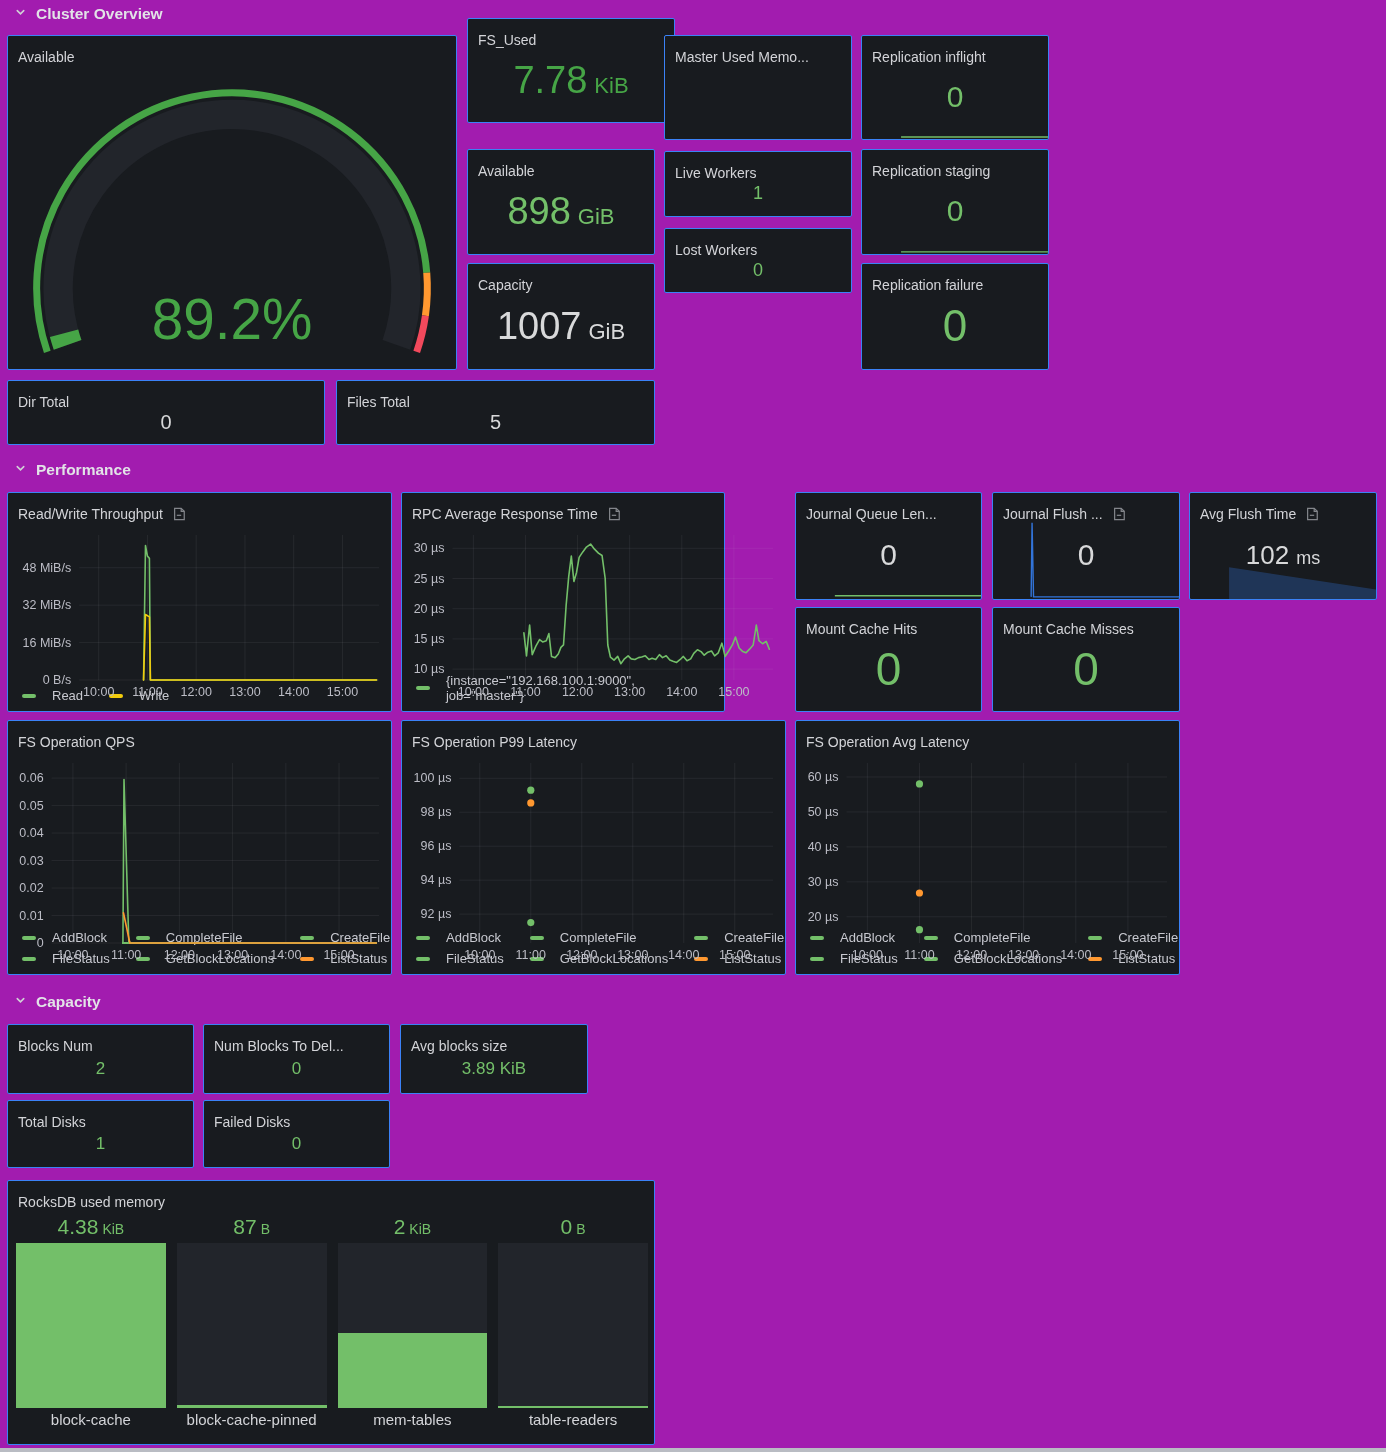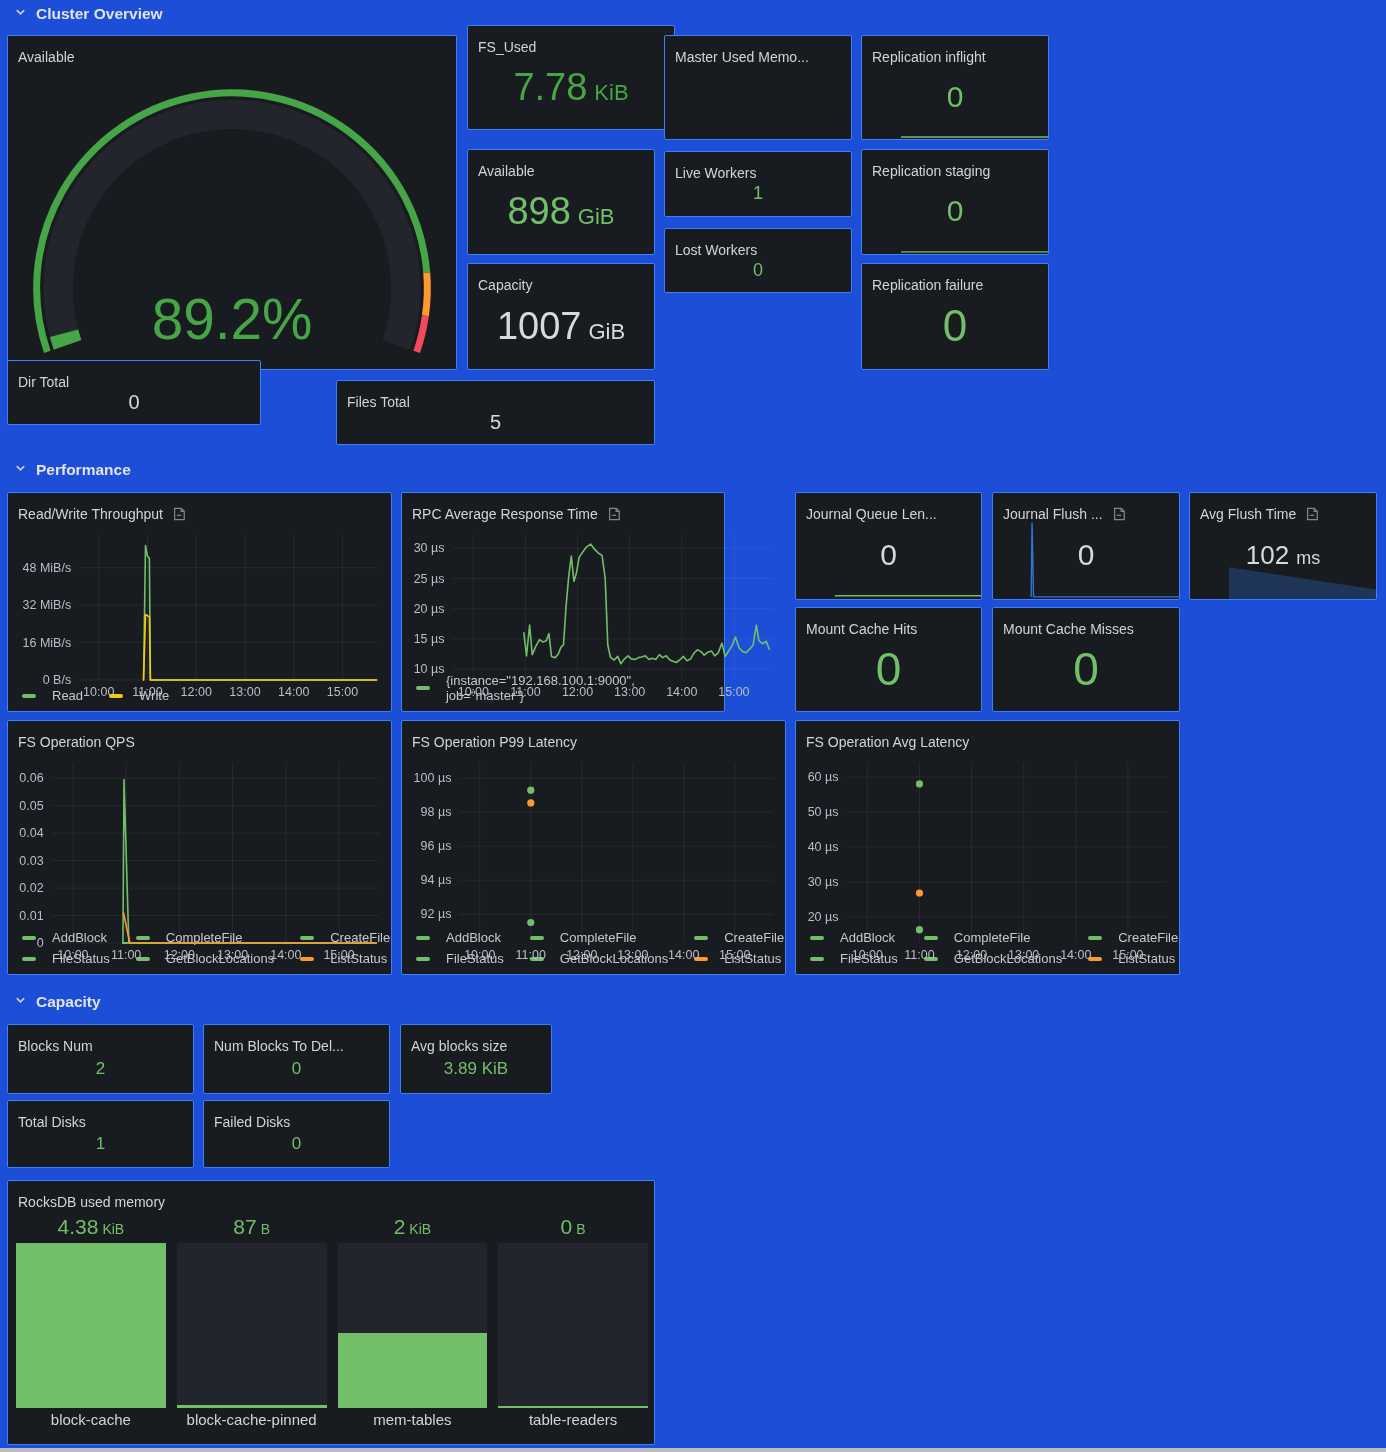--- a/index.html
+++ b/index.html
@@ -1,16 +1,16 @@
 <!DOCTYPE html>
 <html><head>
 <meta charset="utf-8">
 <style>
   html,body{margin:0;padding:0;background:#111217;font-family:"Liberation Sans",sans-serif;color:#ccccdc;}
-  #dash{position:relative;width:1386px;height:1452px;overflow:hidden;background:#1d4ed8;}
+  #dash{position:relative;width:1386px;height:1452px;overflow:hidden;background:#a21caf;}
   .sec{position:absolute;display:flex;align-items:center;gap:9px;color:#e2e3e7;font-size:15.5px;font-weight:700;cursor:pointer;}
   .panel{position:absolute;background:#181b1f;border:1px solid #3b82f6;border-radius:2px;box-sizing:border-box;}
   .chartp{display:flex;flex-direction:column;}
   .ptitle{flex:none;height:26px;display:flex;align-items:center;gap:9px;padding:8px 10px 0;font-size:14px;font-weight:500;color:#d3d4d8;white-space:nowrap;overflow:hidden;}
   .dicon{display:inline-flex;opacity:.9;}
   .statbody{position:absolute;left:6px;right:6px;top:24px;bottom:6px;display:flex;align-items:center;justify-content:center;text-align:center;}
   .val{font-weight:500;display:flex;align-items:baseline;gap:7px;line-height:1;}
   .s46{font-size:46px}.s44{font-size:44px}.s38{font-size:38px}.s36{font-size:36px}.s30{font-size:30px}.s26{font-size:26px}.s20{font-size:20px}.s18{font-size:18px}.s17{font-size:17px}
   .u22{font-size:22px;font-weight:500}.u18{font-size:18px;font-weight:500}
   .cg1{color:#46a546}.cg2{color:#73bf69}.cw{color:#d8d9da}
@@ -51,21 +51,21 @@
           <path d="M 55.60230705311653 274.8766652427276 A 173.87040000000002 173.87040000000002 0 1 1 384.39769294688347 274.8766652427276" fill="none" stroke="#22252b" stroke-width="29.304000000000002"></path>
           <path d="M 55.60230705311653 274.8766652427276 A 173.87040000000002 173.87040000000002 0 0 1 52.054090212789134 263.27097089959324" fill="none" stroke="#46a546" stroke-width="29.304000000000002"></path>
           <path d="M 35.28349107091748 281.87299465475013 A 195.36 195.36 0 1 1 414.74594200956517 202.7926723622233" fill="none" stroke="#46a546" stroke-width="7"></path>
           <path d="M 414.74594200956517 202.7926723622233 A 195.36 195.36 0 0 1 413.4110217715067 245.7964646713261" fill="none" stroke="#ff9830" stroke-width="7"></path>
           <path d="M 413.4110217715067 245.7964646713261 A 195.36 195.36 0 0 1 404.7165089290826 281.87299465475013" fill="none" stroke="#f2495c" stroke-width="7"></path>
           <text x="220" y="269.1" text-anchor="middle" fill="#46a546" font-size="56.6544" font-weight="500">89.2%</text>
         </svg>
       </div>
   </div>
 
-  <div class="panel" style="left:467px;top:25px;width:208px;height:105px">
+  <div class="panel" style="left:467px;top:18px;width:208px;height:105px">
     <div class="ptitle">
         <span>FS_Used</span>
       </div>
     <div class="statbody">
         <div class="val s38 cg1">
           <span>7.78</span>
           <span class="u22">KiB</span>
         </div>
       </div>
   </div>
@@ -152,21 +152,21 @@
     <div class="ptitle">
         <span>Replication failure</span>
       </div>
     <div class="statbody">
         <div class="val s44 cg2">
           <span>0</span>
         </div>
       </div>
   </div>
 
-  <div class="panel" style="left:7px;top:360px;width:254px;height:65px">
+  <div class="panel" style="left:7px;top:380px;width:318px;height:65px">
     <div class="ptitle">
         <span>Dir Total</span>
       </div>
     <div class="statbody">
         <div class="val s20 cw">
           <span>0</span>
         </div>
       </div>
   </div>
   <div class="panel" style="left:336px;top:380px;width:319px;height:65px">
@@ -572,21 +572,21 @@
   <div class="panel" style="left:203px;top:1024px;width:187px;height:70px">
     <div class="ptitle">
         <span>Num Blocks To Del...</span>
       </div>
     <div class="statbody">
         <div class="val s17 cg2">
           <span>0</span>
         </div>
       </div>
   </div>
-  <div class="panel" style="left:400px;top:1024px;width:152px;height:70px">
+  <div class="panel" style="left:400px;top:1024px;width:188px;height:70px">
     <div class="ptitle">
         <span>Avg blocks size</span>
       </div>
     <div class="statbody">
         <div class="val s17 cg2">
           <span>3.89 KiB</span>
         </div>
       </div>
   </div>
   <div class="panel" style="left:7px;top:1100px;width:187px;height:68px">

